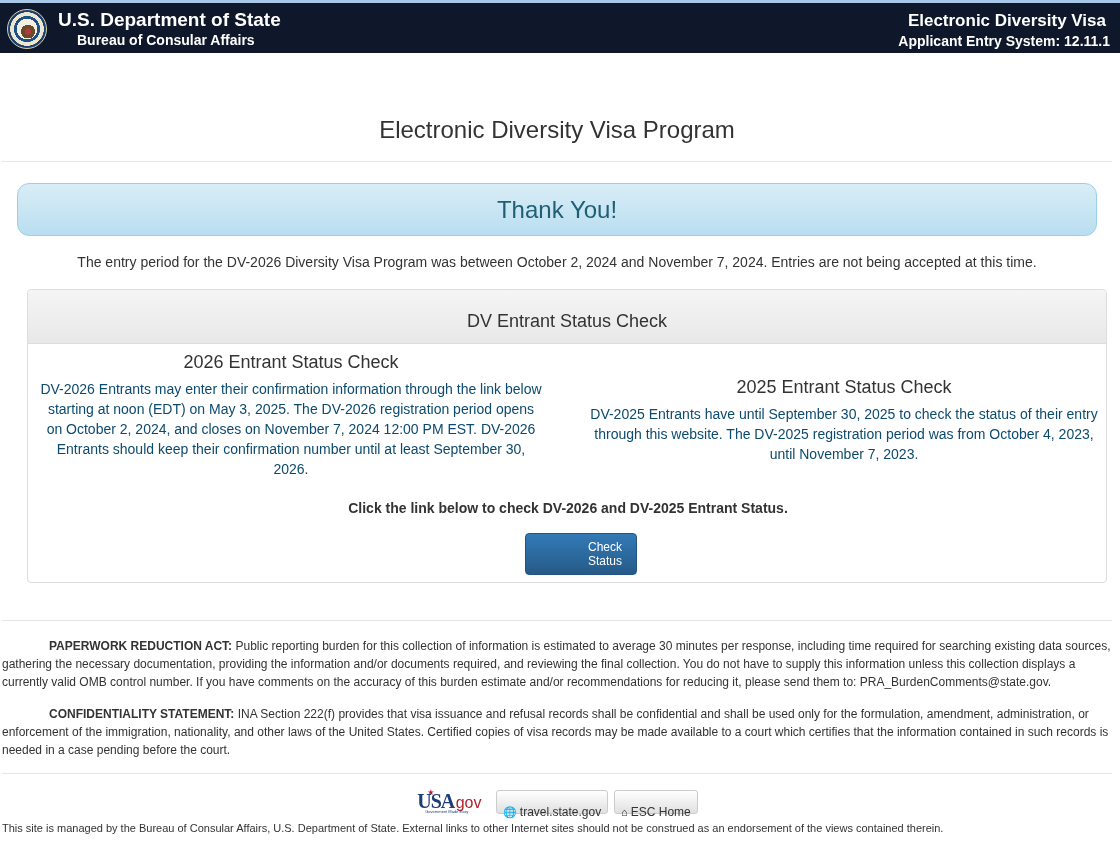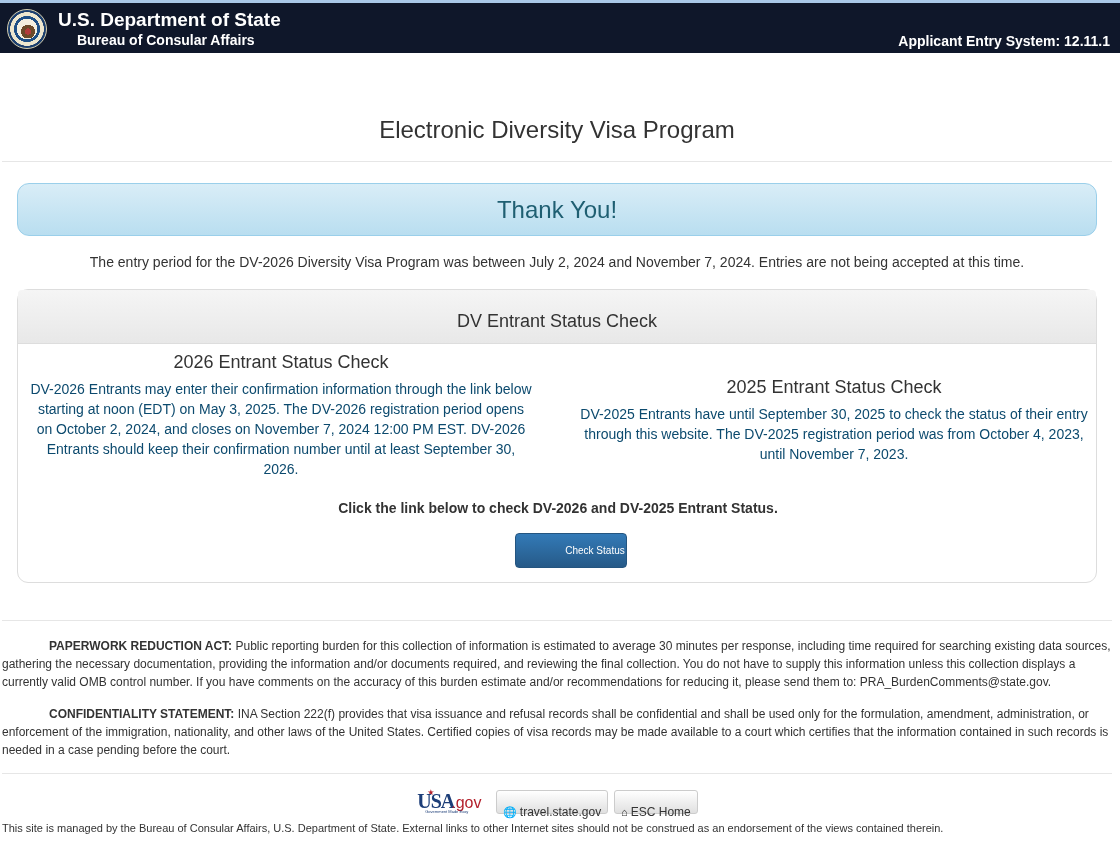--- a/index.html
+++ b/index.html
@@ -45,45 +45,45 @@
     border: 1px solid #9acfea; border-radius: 12px;
     background: linear-gradient(#d9edf7, #b9def0);
     text-align: center; line-height: 51px; color: #1f5f72; font-size: 24px;
   }
 
   .entry-period {
     position: absolute; left: 0; top: 254px; width: 1114px; text-align: center; font-size: 14px; color: #333;
   }
 
   .panel {
-    position: absolute; left: 17px; top: 289px; width: 1080px; height: 294px;
-    border: 1px solid #dddddd; border-radius: 11px; background: #fff;
+    position: absolute; left: 27px; top: 289px; width: 1080px; height: 294px;
+    border: 1px solid #dddddd; border-radius: 4px; background: #fff;
   }
   .panel-head {
     height: 54px; border-bottom: 1px solid #dddddd;
     background: linear-gradient(#f5f5f5, #e8e8e8);
     text-align: center; line-height: 62px; font-size: 18px; color: #333;
     border-radius: 4px 4px 0 0;
   }
   .col {
     position: absolute; top: 62px; text-align: center;
   }
   .col-left { left: 12px; width: 502px; }
   .col-right { left: 556px; width: 520px; margin-top: 25px; }
   .col h3 { font-weight: normal; font-size: 18px; color: #333; margin-bottom: 6px; }
   .col p { font-size: 14px; line-height: 20px; color: #0c4a6e; }
 
   .click-note {
     position: absolute; left: 0; top: 210px; width: 1080px; text-align: center;
     font-weight: bold; font-size: 14px; color: #333;
   }
   .check-btn {
-    position: absolute; left: 497px; top: 243px; width: 112px; height: 35px;
+    position: absolute; left: 497px; top: 243px; width: 112px; height: 42px;
     background: linear-gradient(#337ab7, #265a88); border: 1px solid #245580; border-radius: 4px;
-    color: #fff; font-size: 10px; font-family: "Liberation Sans", sans-serif; cursor: pointer; padding-left: 48px;
+    color: #fff; font-size: 12px; font-family: "Liberation Sans", sans-serif; cursor: pointer; padding-left: 48px;
   }
 
   .rule { position: absolute; left: 2px; width: 1110px; height: 1px; background: #e6e6e6; }
 
   .legal {
     position: absolute; left: 2px; width: 1112px; font-size: 12px; line-height: 18px; color: #333;
   }
   .legal b { font-weight: bold; padding-left: 47px; }
 
   .footer-links {
@@ -109,29 +109,30 @@
 </style>
 </head>
 <body>
 
 <div class="topbar">
   <div class="seal">
       <div class="eagle"></div>
     </div>
   <div class="brand-title">U.S. Department of State</div>
   <div class="brand-sub">Bureau of Consular Affairs</div>
+  <div class="app-title">Electronic Diversity Visa</div>
   <div class="app-sub">Applicant Entry System: 12.11.1</div>
 </div>
 
 <h1 class="page-title" style="font-weight:normal;">Electronic Diversity Visa Program</h1>
 <div class="title-rule"></div>
 
 <div class="thanks">Thank You!</div>
 
-<div class="entry-period">The entry period for the DV-2026 Diversity Visa Program was between July 2, 2024 and November 7, 2024. Entries are not being accepted at this time.</div>
+<div class="entry-period">The entry period for the DV-2026 Diversity Visa Program was between October 2, 2024 and November 7, 2024. Entries are not being accepted at this time.</div>
 
 <div class="panel">
   <div class="panel-head">DV Entrant Status Check</div>
   <div class="col col-left">
     <h3>2026 Entrant Status Check</h3>
     <p>DV-2026 Entrants may enter their confirmation information through the link below starting at noon (EDT) on May 3, 2025. The DV-2026 registration period opens on October 2, 2024, and closes on November 7, 2024 12:00 PM EST. DV-2026 Entrants should keep their confirmation number until at least September 30, 2026.</p>
   </div>
   <div class="col col-right">
     <h3>2025 Entrant Status Check</h3>
     <p>DV-2025 Entrants have until September 30, 2025 to check the status of their entry through this website. The DV-2025 registration period was from October 4, 2023, until November 7, 2023.</p>

